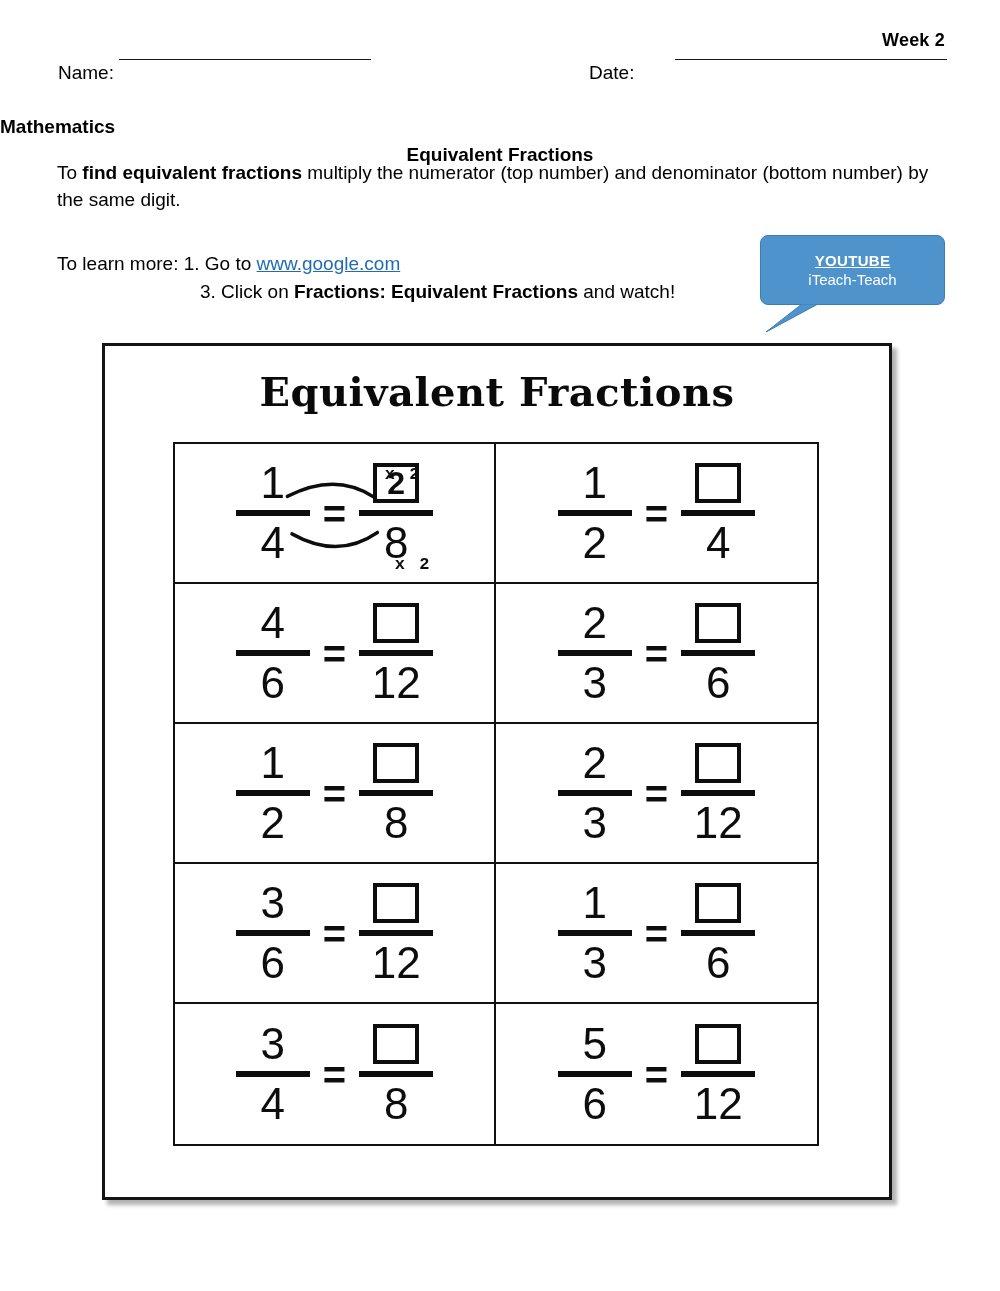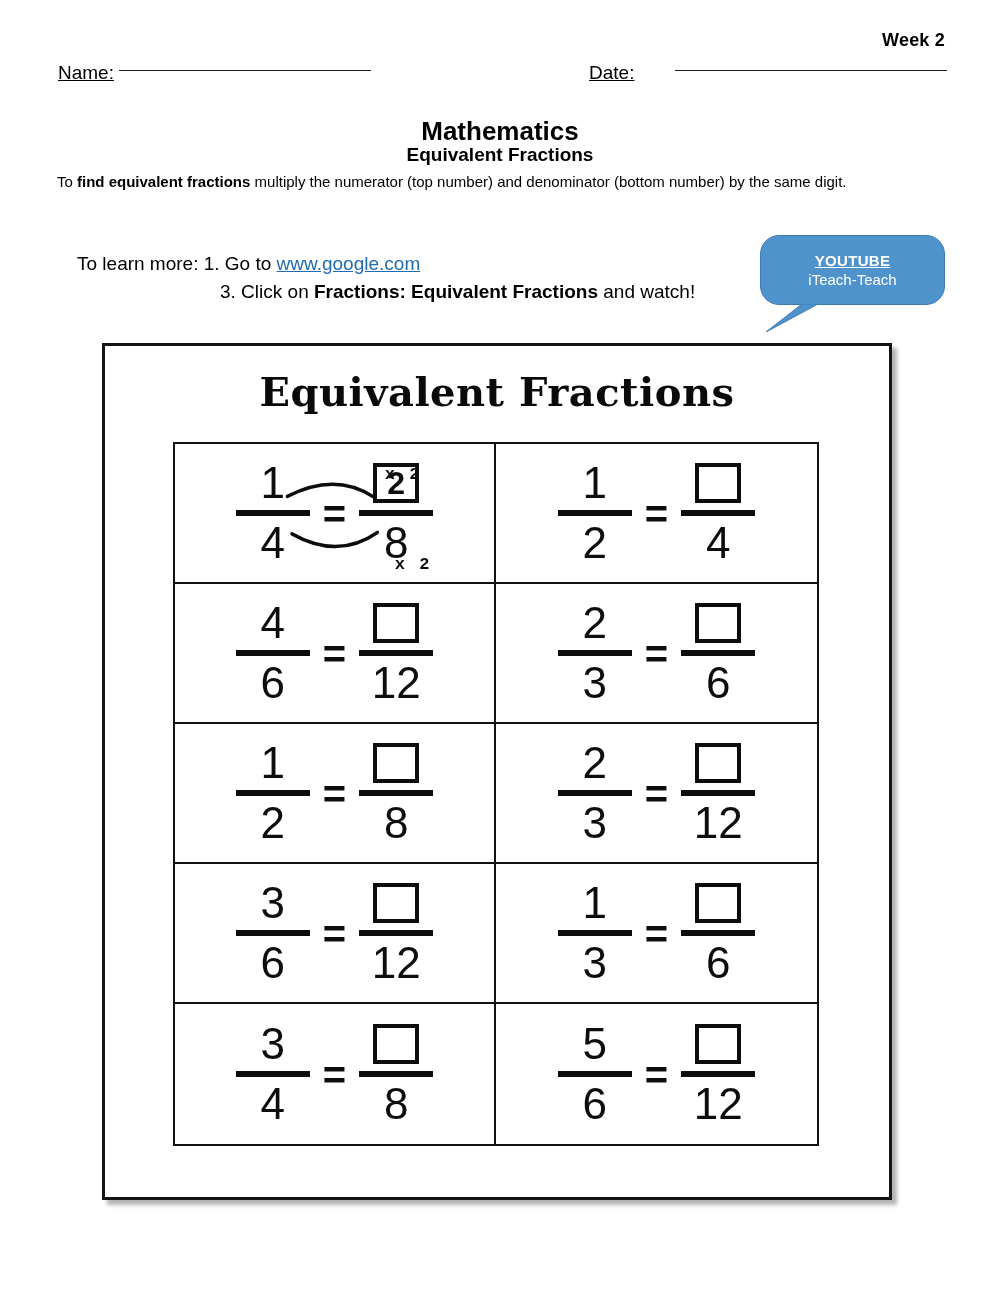--- a/index.html
+++ b/index.html
@@ -29,77 +29,74 @@
     position: absolute;
     top: 62px;
     left: 58px;
     right: 48px;
     height: 30px;
     font-size: 19px;
   }
   .field {
     position: absolute;
     display: flex;
-    align-items: center;
+    align-items: flex-start;
     white-space: nowrap;
-    text-decoration: underline;
   }
   .field-name { left: 0; }
   .field-date { left: 531px; gap: 36px; }
   .field-label { font-size: 19px; }
   .field-rule {
     display: inline-block;
     border-bottom: 1.6px solid #1a1a1a;
     margin-left: 5px;
     position: relative;
     top: -3px;
   }
   .rule-name { width: 252px; }
   .rule-date { width: 272px; }
 
   
   .doc-title {
     position: absolute;
     top: 116px;
     left: 0;
     width: 1000px;
-    text-align: center;
-    font-size: 26px;
+    font-size: 19px;
     font-weight: bold;
   }
   .doc-subtitle {
     position: absolute;
     top: 144px;
     left: 0;
     width: 1000px;
     text-align: center;
     font-size: 19px;
     font-weight: bold;
   }
 
   
   .intro {
     position: absolute;
-    top: 171px;
+    top: 160px;
     left: 57px;
     width: 875px;
-    font-size: 15px;
+    font-size: 19px;
     line-height: 1.42;
   }
   .intro b { font-weight: bold; }
 
   
   .learn-block {
     position: absolute;
     top: 250px;
     left: 57px;
     width: 720px;
     font-size: 19px;
     line-height: 1.48;
-    margin-left: 20px;
   }
   .learn-line { white-space: nowrap; }
   .learn-line.indent { padding-left: 143px; }
   .hyper {
     color: #1f6cb0;
     text-decoration: underline;
   }
   .url-small {
     color: #2a7ab8;
     text-decoration: underline;
@@ -108,21 +105,21 @@
 
   
   .yt-bubble {
     position: absolute;
     top: 235px;
     left: 760px;
     width: 185px;
     height: 70px;
     background: #4f93cd;
     border: 1px solid #3d7db5;
-    border-radius: 19px;
+    border-radius: 8px;
     box-sizing: border-box;
     display: flex;
     flex-direction: column;
     align-items: center;
     justify-content: center;
     gap: 2px;
   }
   .yt-title {
     color: #ffffff;
     font-size: 15px;

